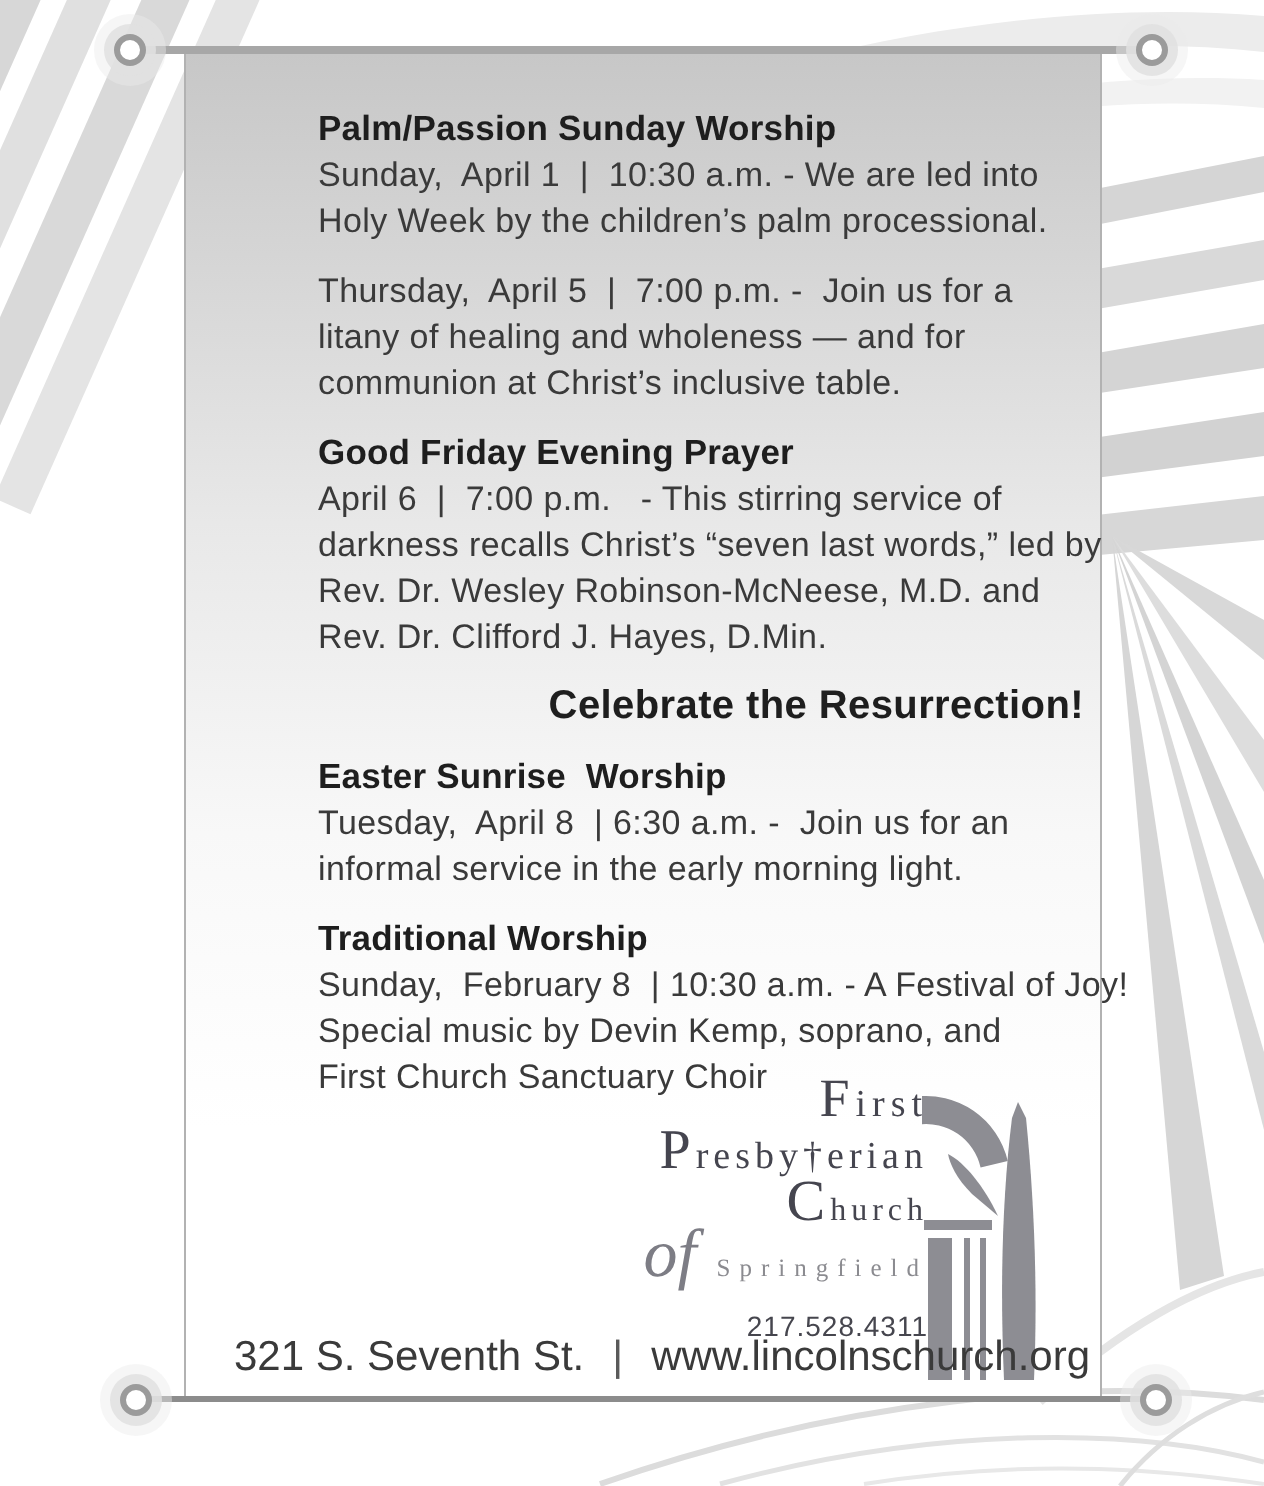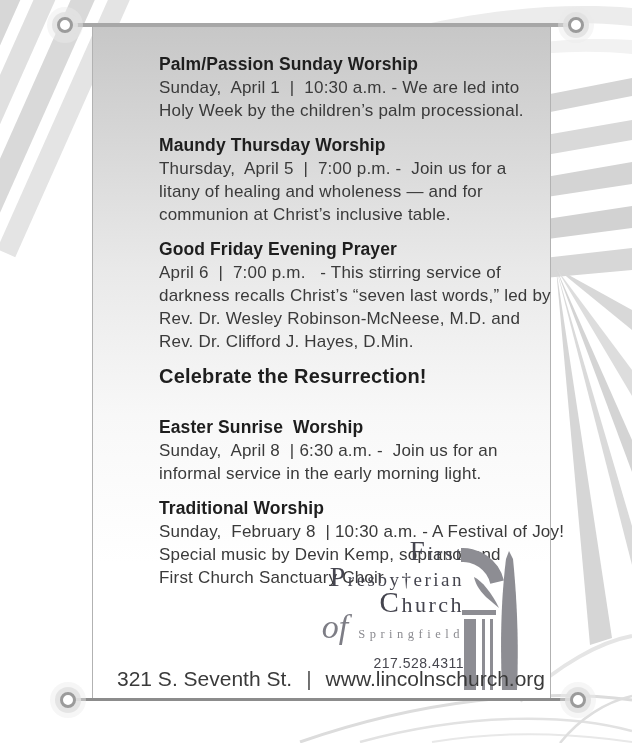--- a/index.html
+++ b/index.html
@@ -34,34 +34,34 @@
   .section{margin-bottom:12px;}
   .sec-title{
     font-size:17.5px;font-weight:bold;color:#1e1e1e;
     line-height:23px;letter-spacing:.1px;white-space:pre;
   }
   .sec-body{
     font-size:17px;color:#3a3a3a;line-height:23px;
     letter-spacing:.2px;white-space:pre;
   }
   .celebrate{
-    font-size:20px;font-weight:bold;color:#1e1e1e;text-align:left;
-    margin:12px 0 28px;letter-spacing:.2px;
+    font-size:20px;font-weight:bold;color:#1e1e1e;text-align:right;
+    margin:12px 0 12px;letter-spacing:.2px;
   }
   
   .logo-text{
     position:absolute;right:86px;bottom:26px;z-index:2;
     font-family:"Liberation Serif",serif;color:#45454f;text-align:right;
   }
   .logo-line{line-height:23px;white-space:nowrap;}
   .logo-l1{font-size:19px;letter-spacing:3px;}
   .logo-l1::first-letter{font-size:27px;}
   .logo-l2{font-size:19px;letter-spacing:2.5px;}
   .logo-l2::first-letter{font-size:28px;}
-  .logo-l3{font-size:22px;letter-spacing:2.5px;}
+  .logo-l3{font-size:16px;letter-spacing:2.5px;}
   .logo-l3::first-letter{font-size:29px;}
   .logo-row4{display:flex;justify-content:flex-end;align-items:baseline;line-height:22px;}
   .logo-of{
     font-size:34px;font-style:italic;color:#7d7d85;margin-right:10px;
     font-family:"Liberation Serif",serif;position:relative;top:0;
   }
   .logo-city{font-size:12.5px;letter-spacing:4.5px;color:#8b8b90;display:block;}
   .logo-phone{
     font-family:"Liberation Sans",sans-serif;font-size:14px;color:#46464e;
     margin-top:9px;letter-spacing:.5px;line-height:18px;
@@ -116,39 +116,38 @@
 <div class="panel">
   <div class="content">
 
     <div class="section">
       <div class="sec-title">Palm/Passion Sunday Worship</div>
       <div class="sec-body">Sunday,  April 1  |  10:30 a.m. - We are led into
 Holy Week by the children’s palm processional.</div>
     </div>
 
     <div class="section">
-      <div class="sec-title">Maundy Thursday Worship</div>
       <div class="sec-body">Thursday,  April 5  |  7:00 p.m. -  Join us for a
 litany of healing and wholeness — and for
 communion at Christ’s inclusive table.</div>
     </div>
 
     <div class="section">
       <div class="sec-title">Good Friday Evening Prayer</div>
       <div class="sec-body">April 6  |  7:00 p.m.   - This stirring service of
 darkness recalls Christ’s “seven last words,” led by
 Rev. Dr. Wesley Robinson-McNeese, M.D. and
 Rev. Dr. Clifford J. Hayes, D.Min.</div>
     </div>
 
     <div class="celebrate">Celebrate the Resurrection!</div>
 
     <div class="section">
       <div class="sec-title">Easter Sunrise  Worship</div>
-      <div class="sec-body">Sunday,  April 8  | 6:30 a.m. -  Join us for an
+      <div class="sec-body">Tuesday,  April 8  | 6:30 a.m. -  Join us for an
 informal service in the early morning light.</div>
     </div>
 
     <div class="section">
       <div class="sec-title">Traditional Worship</div>
       <div class="sec-body">Sunday,  February 8  | 10:30 a.m. - A Festival of Joy!
 Special music by Devin Kemp, soprano, and
 First Church Sanctuary Choir</div>
     </div>
   </div>

